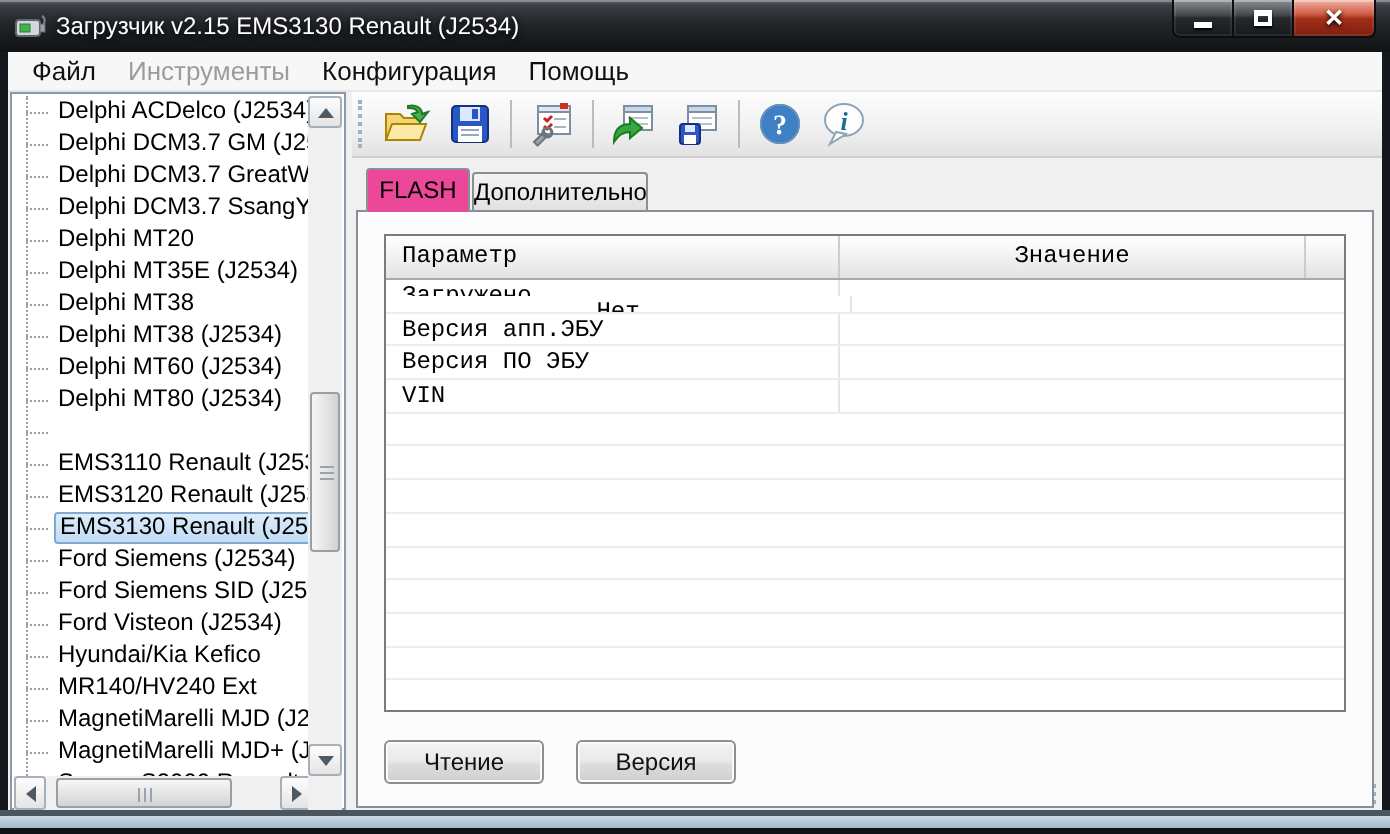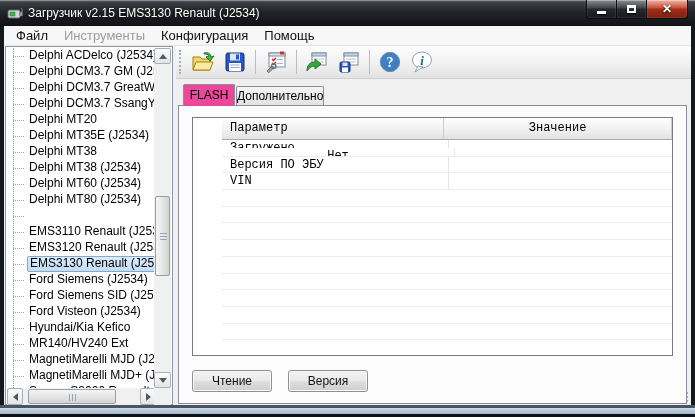--- a/index.html
+++ b/index.html
@@ -84,21 +84,21 @@
   .tabctrl{position:absolute;left:174px;top:58px;width:509px;height:320px;}
   .tab{position:absolute;font-size:12px;text-align:center;border:1px solid #8a8e99;
     border-bottom:none;border-radius:2px 2px 0 0;color:#000;}
   .tab.active{left:5px;top:0;width:52px;height:22px;line-height:21px;background:#ec4899;z-index:3;}
   .tab.inactive{left:58px;top:2px;width:88px;height:20px;line-height:19px;
     background:linear-gradient(180deg,#f4f4f4,#e1e1e1);z-index:1;}
   .tabsheet{position:absolute;left:0;top:21px;width:509px;height:299px;background:#fcfcfc;
     border:1px solid #8a8e99;z-index:2;}
   
   .grid{position:absolute;left:13px;top:11px;width:481px;height:239px;border:1px solid #7b7b7b;
-    background:#fff;font-family:"Liberation Mono","DejaVu Sans Mono",monospace;font-size:12px;overflow:hidden;padding-left:29px;}
+    background:#fff;font-family:"Liberation Mono","DejaVu Sans Mono",monospace;font-size:12px;overflow:hidden;}
   .ghead{display:flex;height:22px;background:linear-gradient(180deg,#ffffff,#ececec 70%,#e2e2e2);
     border-bottom:1px solid #aaaaaa;}
   .ghead .gc{border-right:1px solid #cccccc;line-height:21px;}
   .trow{display:flex;height:16.7px;border-bottom:1px solid #ededed;flex-direction:column;}
   .trow .gc{border-right:1px solid #e5e5e5;line-height:16px;}
   .gc{overflow:hidden;white-space:nowrap;}
   .c1{width:227px;padding-left:8px;}
   .c2{width:233px;text-align:center;}
   .c3{flex:1;border-right:none!important;}
   
@@ -340,20 +340,25 @@
             <div class="gc c2">Значение</div>
             <div class="gc c3"></div>
           </div>
           <div>
               <div class="trow">
     <div class="gc c1">Загружено</div>
     <div class="gc c2">Нет</div>
     <div class="gc c3"></div>
   </div>
               <div class="trow">
+    <div class="gc c1">Версия апп.ЭБУ</div>
+    <div class="gc c2"></div>
+    <div class="gc c3"></div>
+  </div>
+              <div class="trow">
     <div class="gc c1">Версия ПО ЭБУ</div>
     <div class="gc c2"></div>
     <div class="gc c3"></div>
   </div>
               <div class="trow">
     <div class="gc c1">VIN</div>
     <div class="gc c2"></div>
     <div class="gc c3"></div>
   </div>
               <div class="trow">

